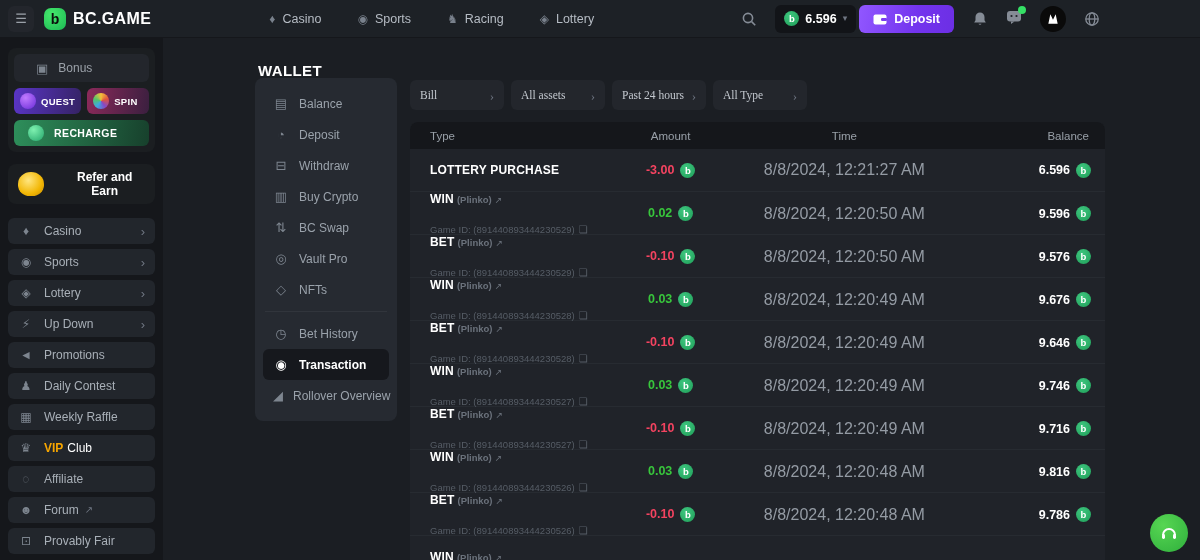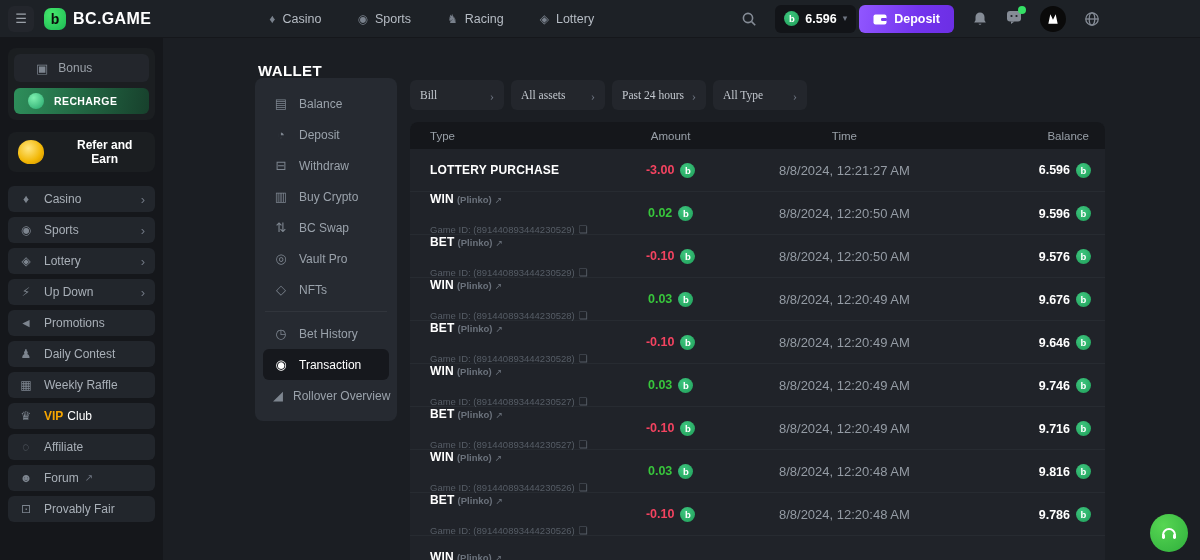--- a/index.html
+++ b/index.html
@@ -78,21 +78,21 @@
   
   .main{position:absolute;top:38px;left:163px;right:0;bottom:0;background:#1b1e23;overflow:hidden}
   .page-title{position:absolute;left:95px;top:14px;font-size:15px;font-weight:bold;letter-spacing:.4px}
 
   .wallet-menu{position:absolute;left:92px;top:40px;width:142px;background:#262a31;border-radius:8px;
                padding:10px 8px;box-sizing:border-box}
   .witem{height:31px;border-radius:6px;display:flex;align-items:center;padding:0 10px;cursor:pointer}
   .witem .wicon{width:16px;text-align:center;color:#7d858f;font-size:13px;margin-right:10px}
   .witem .wlabel{font-size:12px;color:#9aa2ab;white-space:nowrap}
   .witem.active{background:#16181d}
-  .witem.active .wlabel{color:#fff;font-weight:normal}
+  .witem.active .wlabel{color:#fff;font-weight:bold}
   .witem.active .wicon{color:#fff}
   .wdivider{height:1px;background:#31353c;margin:6px 2px}
 
   .filters{position:absolute;left:247px;top:42px;display:flex;gap:7px}
   .chip{width:94px;height:30px;background:#23262c;border:none;border-radius:6px;color:#c3c8cf;
         font-size:11.5px;display:flex;align-items:center;justify-content:space-between;
         padding:0 10px;box-sizing:border-box;cursor:pointer;font-family:Liberation Serif, serif}
   .chip .chev{color:#6f7682;font-size:13px}
 
   .table{position:absolute;left:247px;top:84px;width:695px;background:#202329;border-radius:8px 8px 0 0}
@@ -107,21 +107,21 @@
   .type-line{display:flex;align-items:baseline;gap:3px}
   .tname{font-size:12px;font-weight:bold;letter-spacing:.2px}
   .tgame{font-size:9.5px;font-weight:bold;color:#6b727c}
   .tlink{font-size:9px;color:#6b727c;cursor:pointer}
   .gid{margin-top:18px;font-size:9.5px;color:#565d66;display:flex;align-items:center;gap:4px}
   .gid .copy{cursor:pointer;font-size:10px}
   .cell.amount{display:flex;justify-content:center}
   .amt{font-size:12.5px;font-weight:bold}
   .amt.neg{color:#f44360}
   .amt.pos{color:#38c63c}
-  .cell.time{text-align:center;font-size:13px;color:#949ba4}
+  .cell.time{text-align:center;font-size:16px;color:#949ba4}
   .cell.balance{display:flex;align-items:center;justify-content:flex-end;padding-right:14px;
                 font-size:12.5px;font-weight:bold}
 
   .support-fab{position:absolute;right:12px;bottom:8px;width:38px;height:38px;border-radius:50%;border:none;
                background:radial-gradient(circle at 35% 30%,#57d653,#2faf3c);cursor:pointer;z-index:9;
                display:flex;align-items:center;justify-content:center}
 </style>
 </head>
 <body>
 
@@ -199,20 +199,30 @@
     </svg>
   </div>
 </header>
 
 <aside class="sidebar">
   <div class="side-panel">
     <button class="bonus-btn">
       <span class="gift icon">▣</span>
       <span>Bonus</span>
     </button>
+    <div class="duo">
+      <button class="quest-btn">
+        <span class="orb orb-quest"></span>
+        <span>QUEST</span>
+      </button>
+      <button class="spin-btn">
+        <span class="orb orb-spin"></span>
+        <span>SPIN</span>
+      </button>
+    </div>
     <button class="recharge-btn">
       <span class="orb orb-recharge"></span>
       <span>RECHARGE</span>
     </button>
   </div>
   <button class="refer-btn">
     <span class="coin-pile"></span>
     <span class="refer-label">Refer and Earn</span>
   </button>
   <nav class="side-menu">

